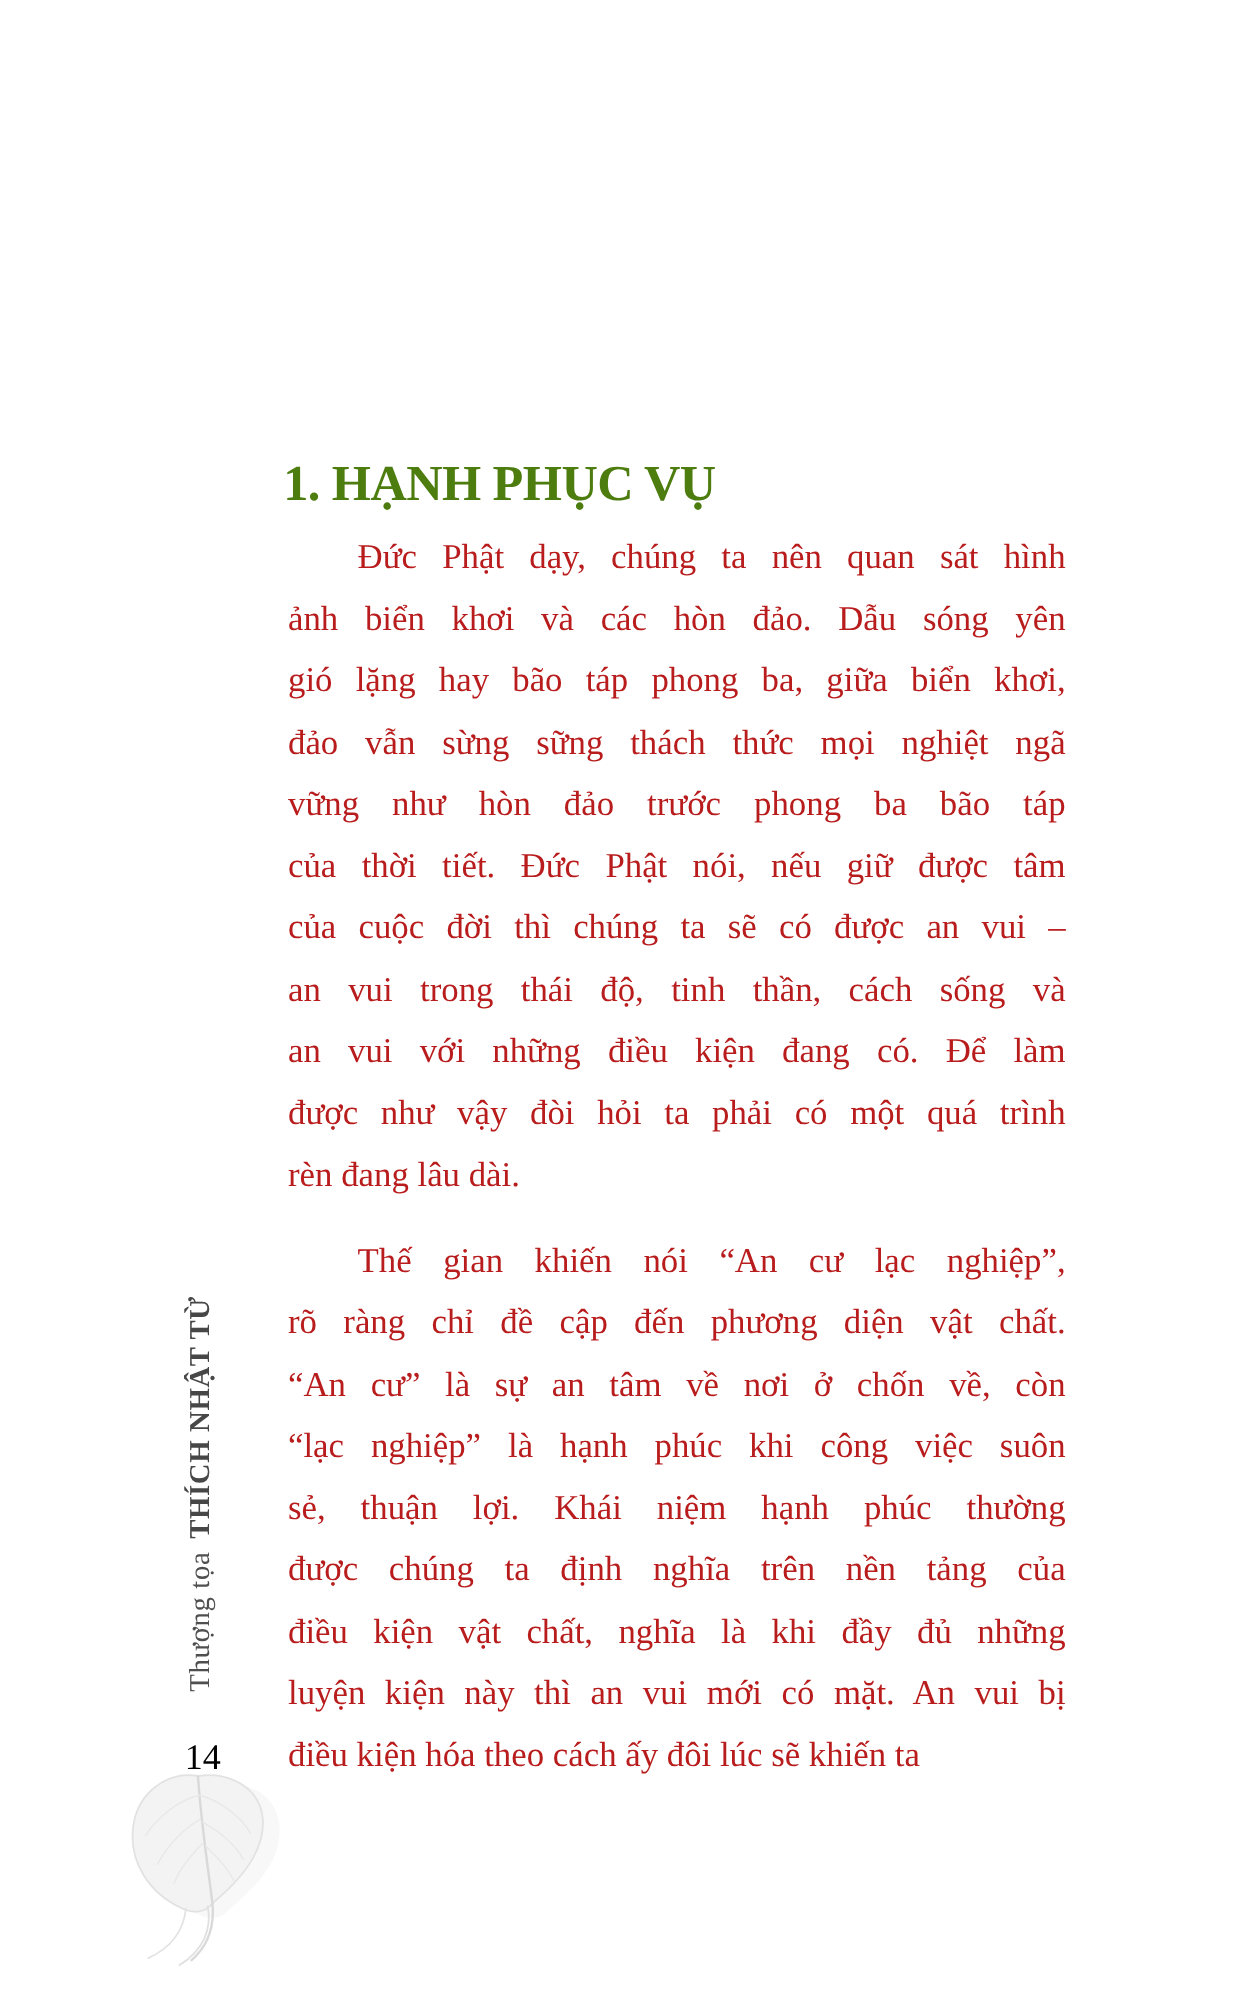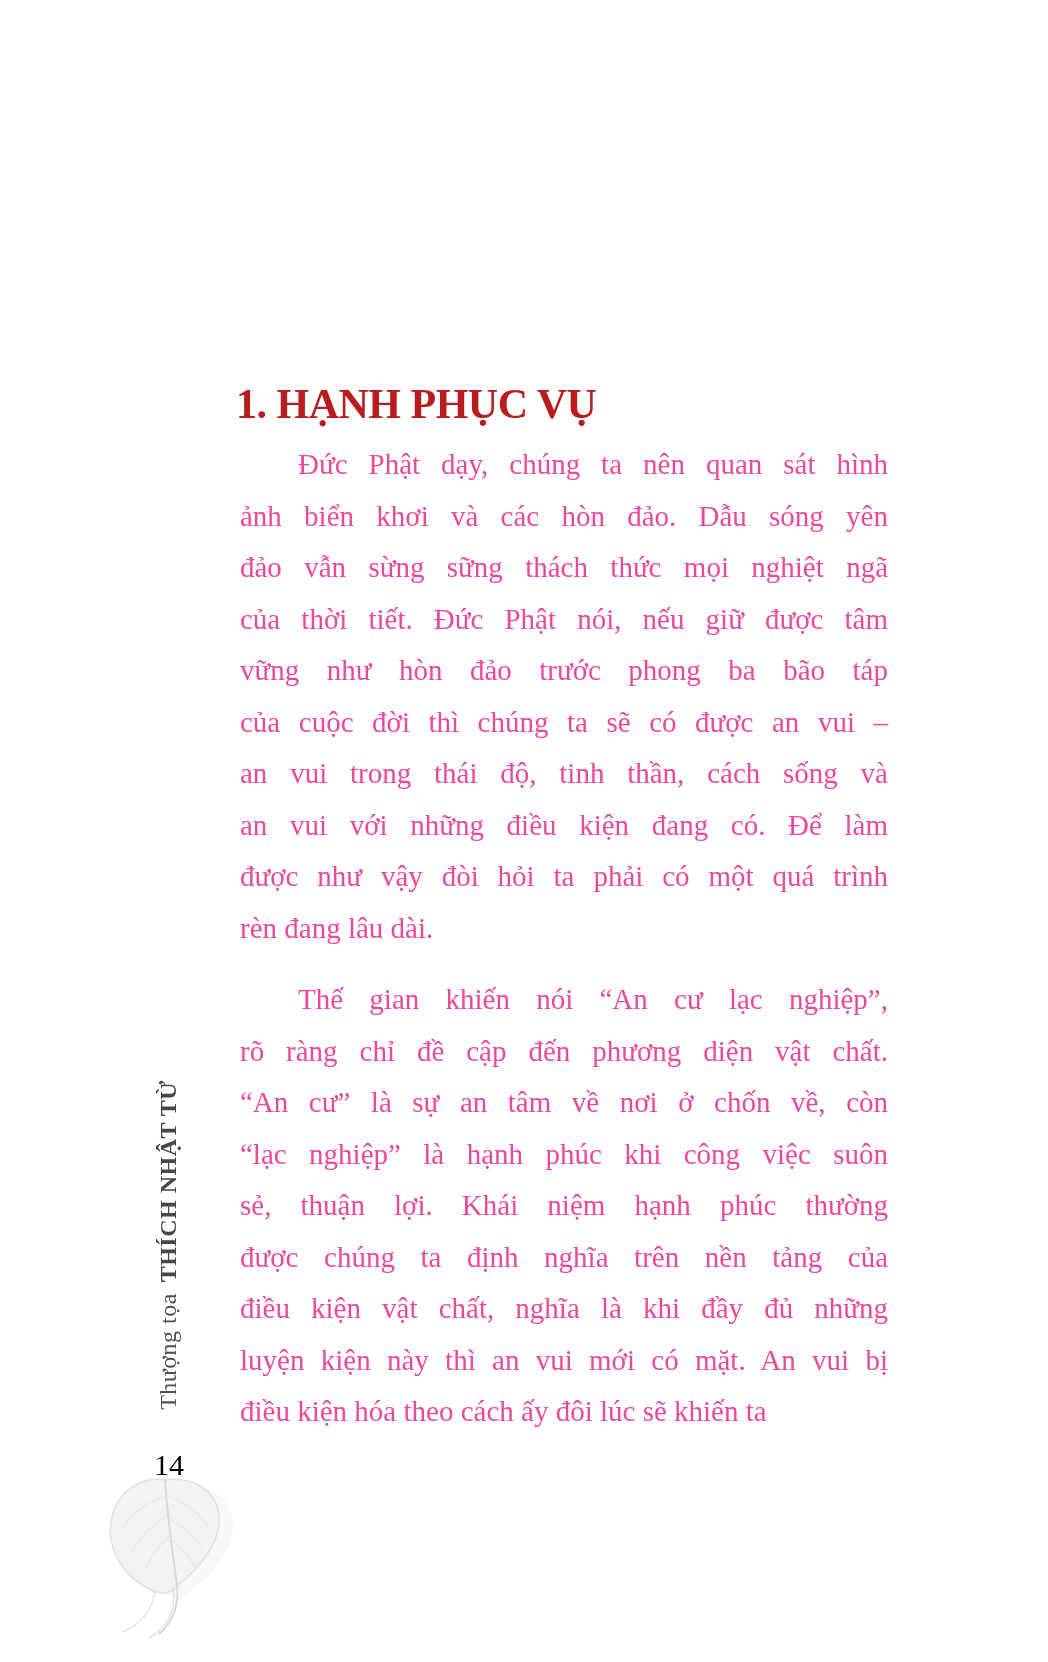--- a/index.html
+++ b/index.html
@@ -12,35 +12,35 @@
     font-family: "Liberation Serif", serif;
   }
   .chapter-title {
     position: absolute;
     left: 236px;
     top: 352px;
     font-size: 42px;
     line-height: 48px;
     font-weight: bold;
     letter-spacing: -0.5px;
-    color: #b91c1c;
+    color: #4d7c0f;
     white-space: nowrap;
   }
   .body-text {
     position: absolute;
     left: 240px;
     top: 439px;
     width: 648px;
   }
   .para + .para { margin-top: 20px; }
   .line {
     font-family: "Liberation Serif", serif;
     font-size: 29px;
     line-height: 51.5px;
-    color: #ec4899;
+    color: #b91c1c;
     text-align: justify;
     text-align-last: justify;
     white-space: normal;
   }
   .line.first { padding-left: 58px; }
   .line.last { text-align-last: left; }
   .sidebar-author {
     position: absolute;
     left: 168px;
     top: 1245px;
@@ -77,23 +77,24 @@
 <body>
 
 <div class="page">
 
   <h1 class="chapter-title">1. HẠNH PHỤC VỤ</h1>
 
   <div class="body-text" id="body-text">
       <div class="para">
         <div class="line first">Đức Phật dạy, chúng ta nên quan sát hình</div>
         <div class="line">ảnh biển khơi và các hòn đảo. Dẫu sóng yên</div>
+        <div class="line">gió lặng hay bão táp phong ba, giữa biển khơi,</div>
         <div class="line">đảo vẫn sừng sững thách thức mọi nghiệt ngã</div>
+        <div class="line">vững như hòn đảo trước phong ba bão táp</div>
         <div class="line">của thời tiết. Đức Phật nói, nếu giữ được tâm</div>
-        <div class="line">vững như hòn đảo trước phong ba bão táp</div>
         <div class="line">của cuộc đời thì chúng ta sẽ có được an vui –</div>
         <div class="line">an vui trong thái độ, tinh thần, cách sống và</div>
         <div class="line">an vui với những điều kiện đang có. Để làm</div>
         <div class="line">được như vậy đòi hỏi ta phải có một quá trình</div>
         <div class="line last">rèn đang lâu dài.</div>
       </div>
       <div class="para">
         <div class="line first">Thế gian khiến nói “An cư lạc nghiệp”,</div>
         <div class="line">rõ ràng chỉ đề cập đến phương diện vật chất.</div>
         <div class="line">“An cư” là sự an tâm về nơi ở chốn về, còn</div>

